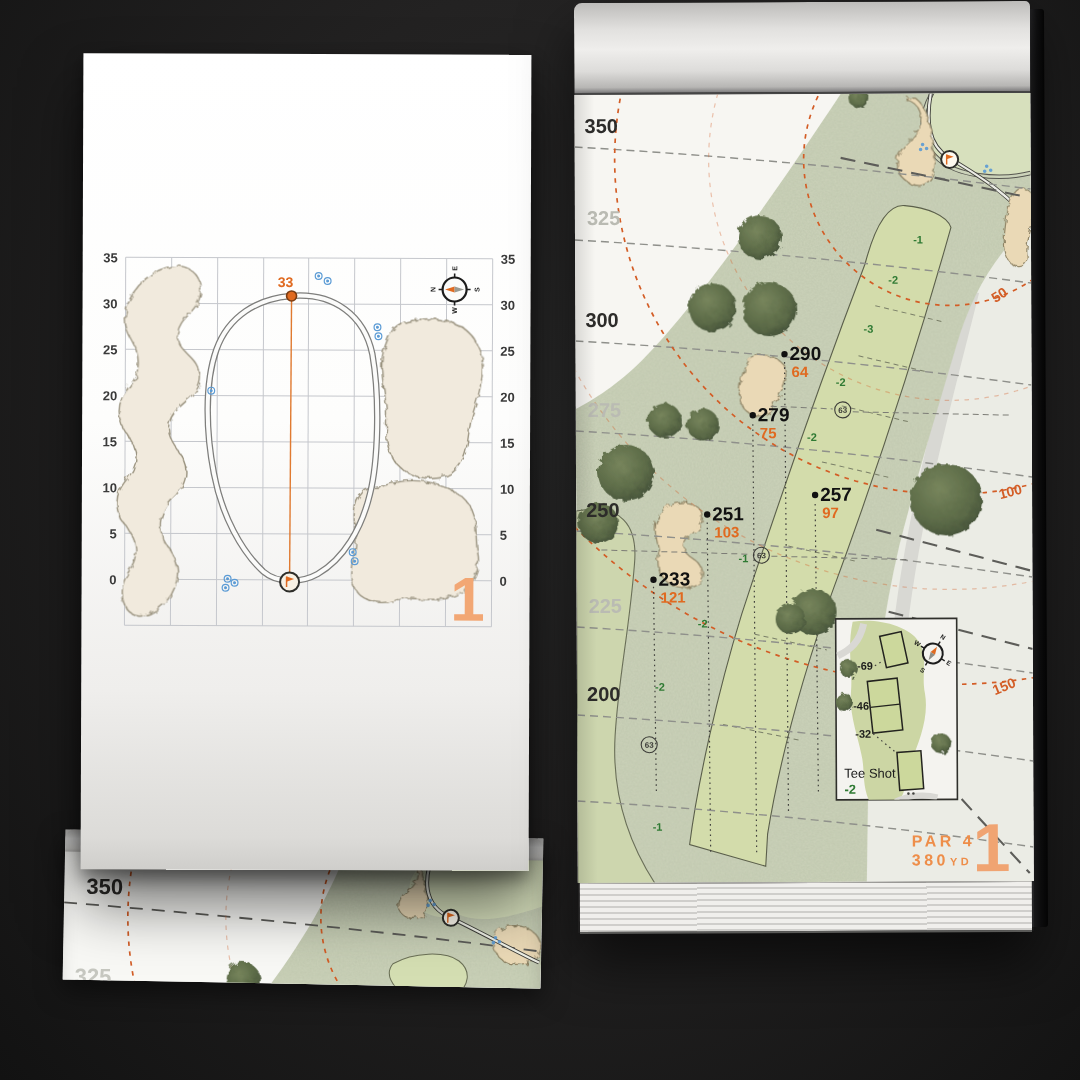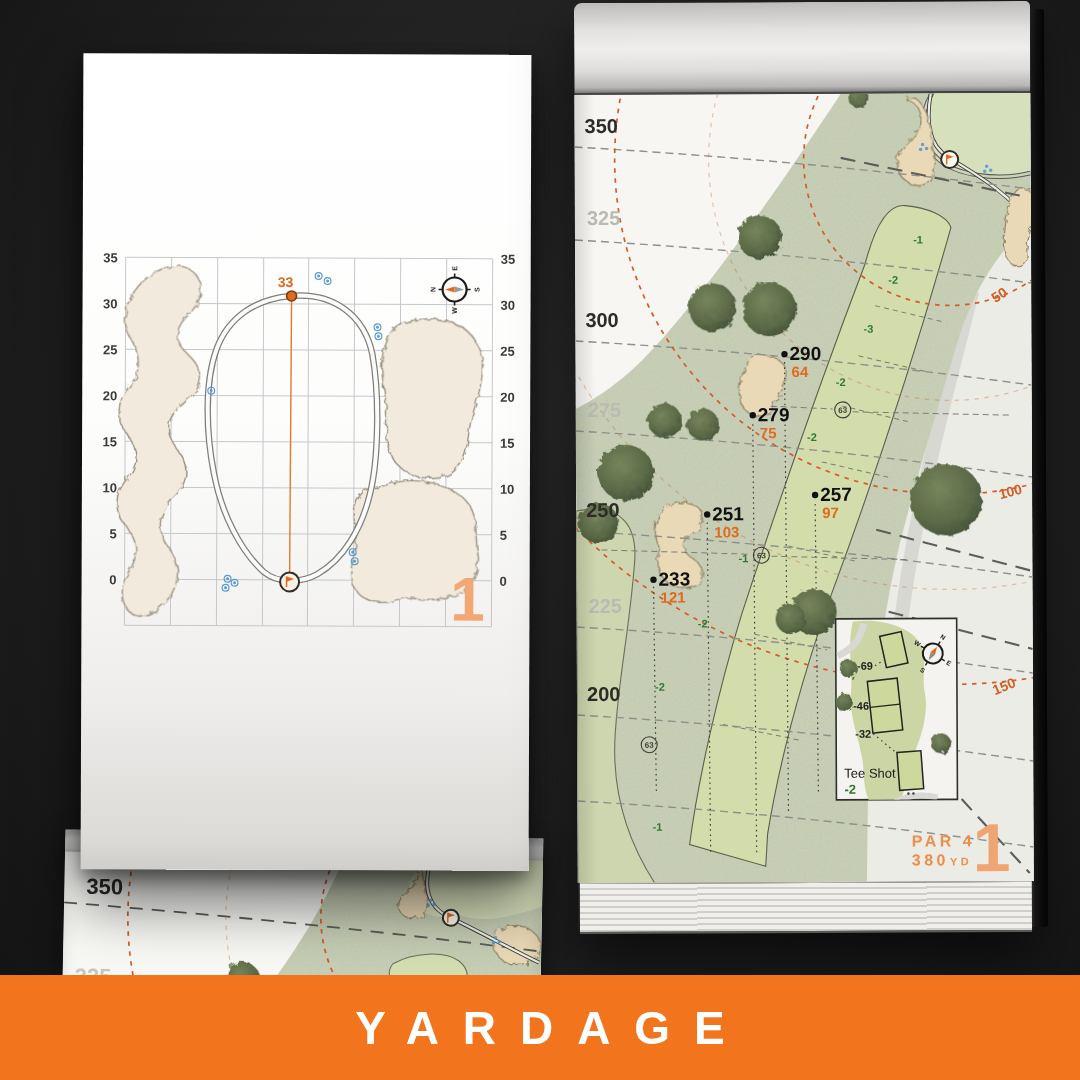--- a/index.html
+++ b/index.html
@@ -512,18 +512,14 @@
               <tspan>380</tspan><tspan font-size="11" dx="1">YD</tspan>
             </text>
             <text x="414" y="778" text-anchor="middle" font-size="68" font-weight="700" fill="#f0a472">1</text>
           </g>
         </svg>
       </div>
       <div class="stack"></div>
     </div>
   </div>
 
-  <div class="banner">
-    <div class="bar" style="background: rgb(242, 116, 28);"></div>
-    <div class="title">YARDAGE</div>
-  </div>
 
 </div>
 
 </body></html>

